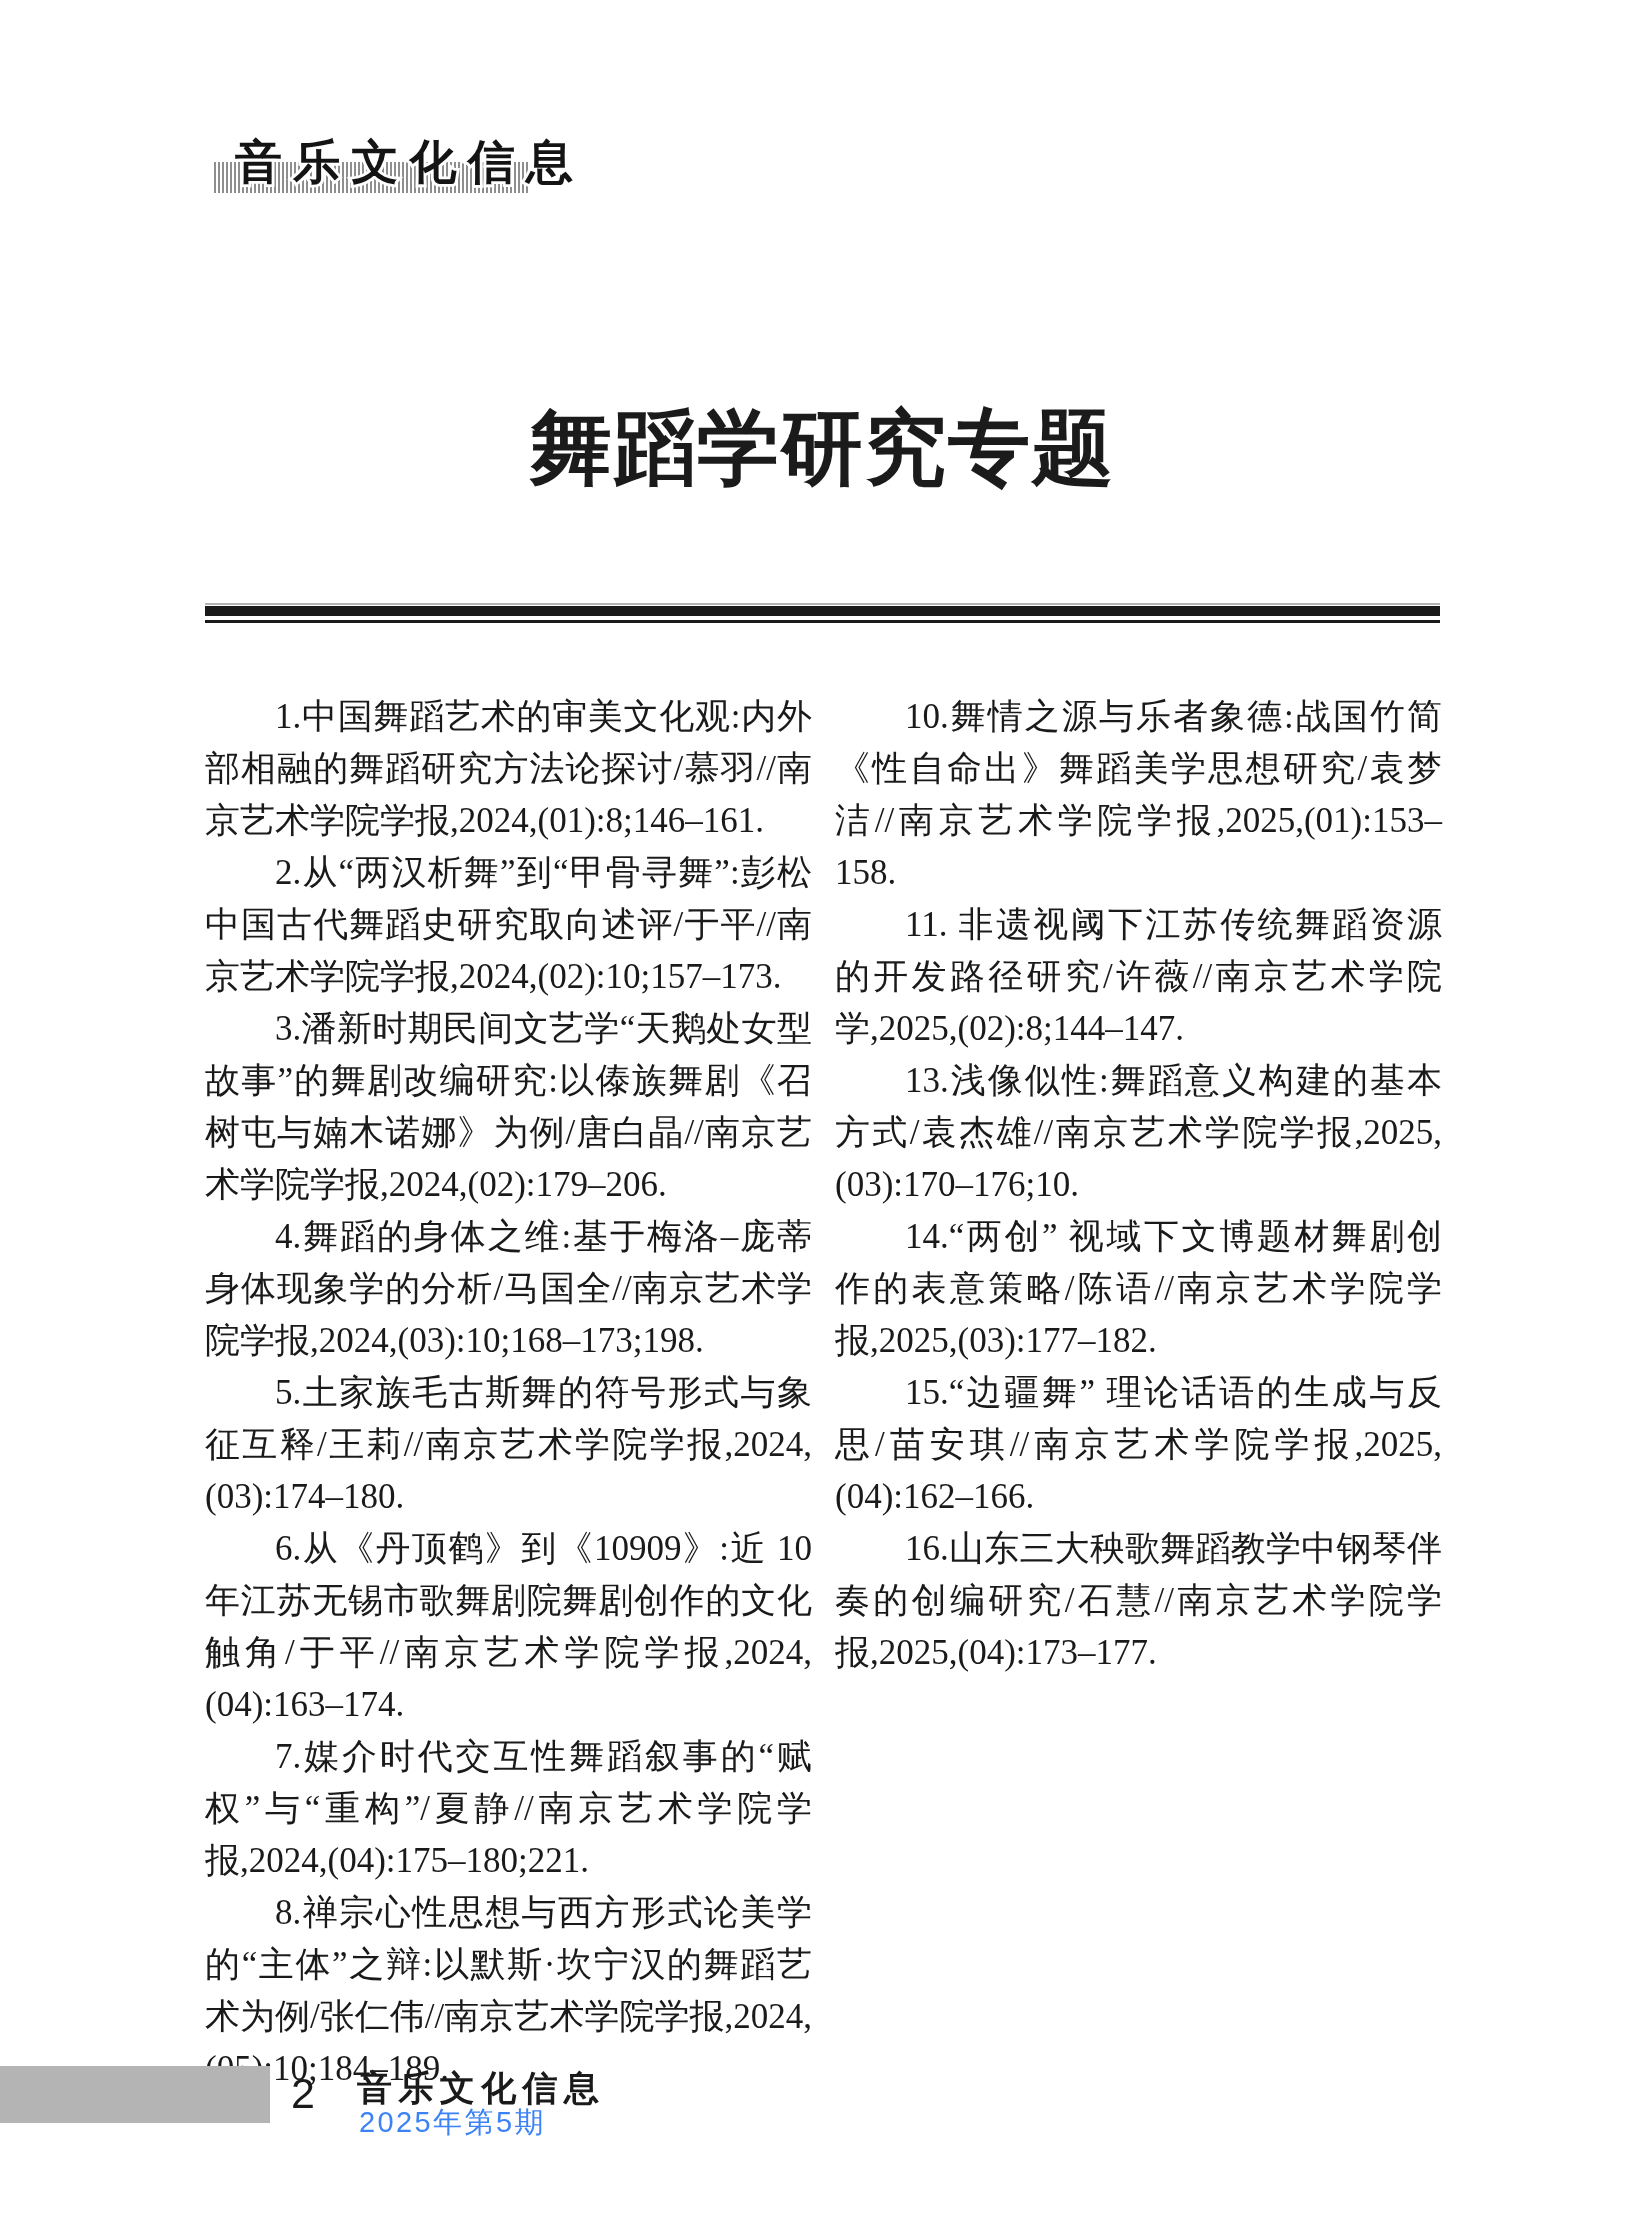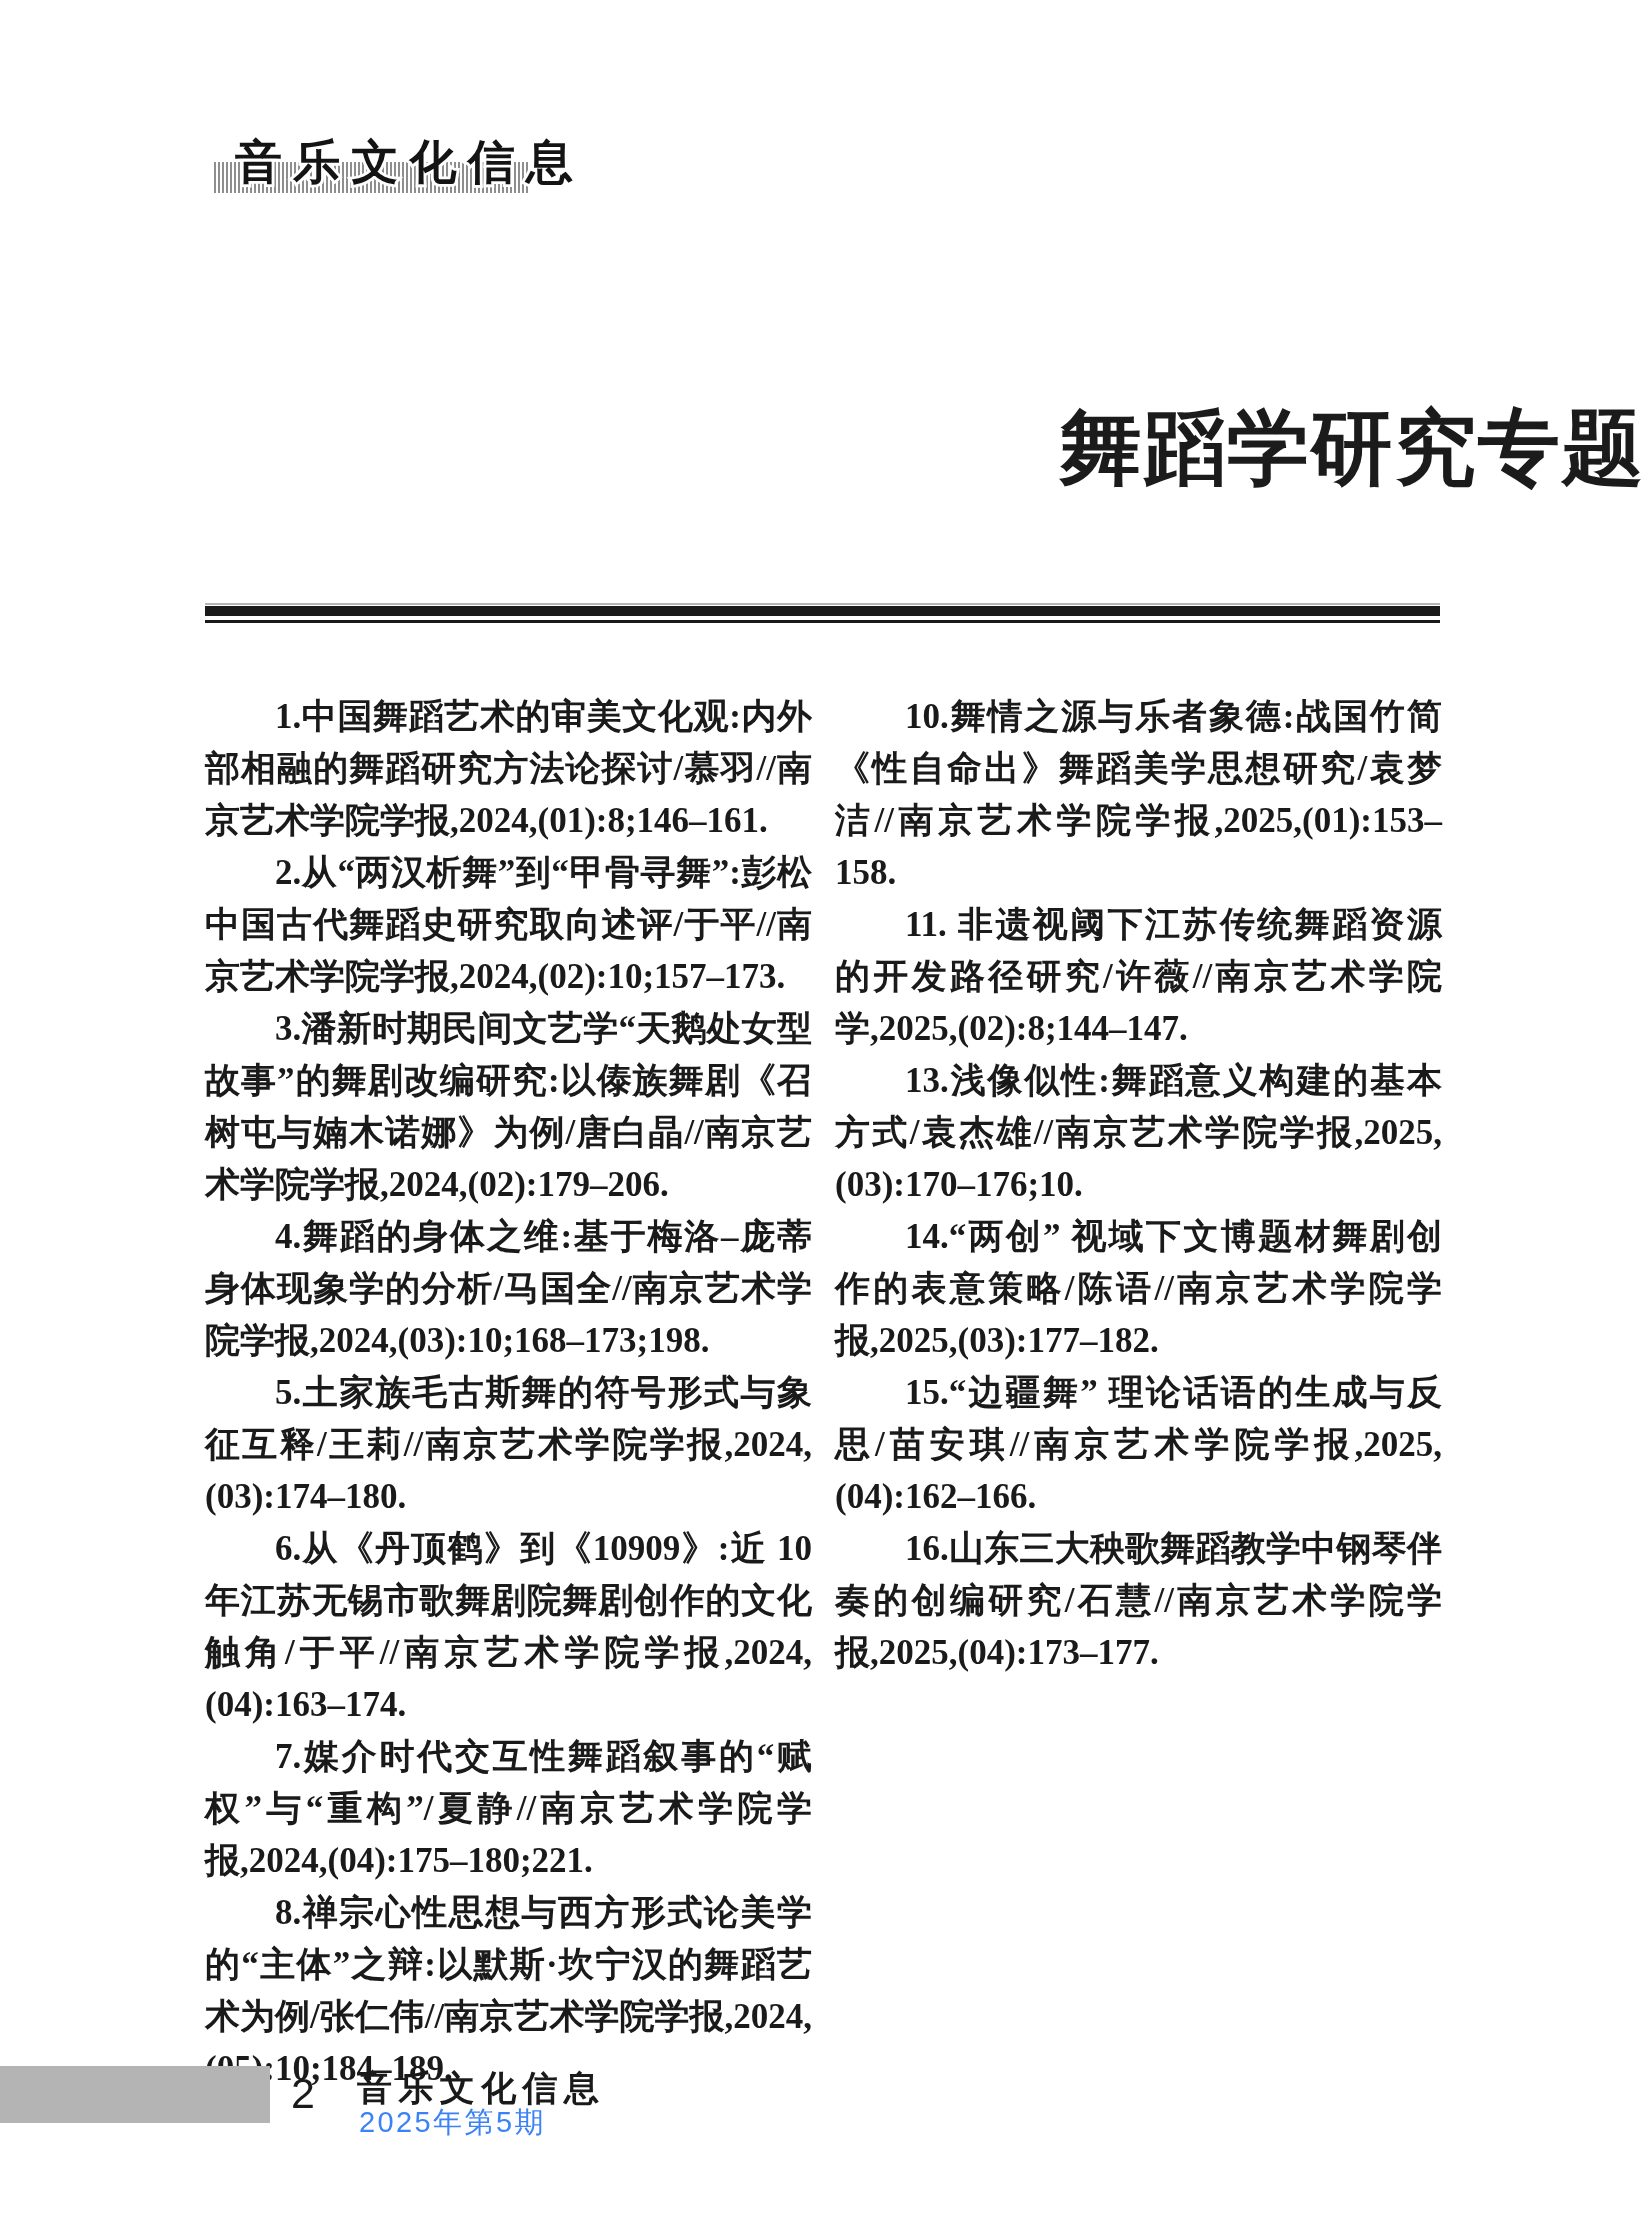--- a/index.html
+++ b/index.html
@@ -31,21 +31,21 @@
     paint-order: stroke fill;
     white-space: nowrap;
   }
 
   
   .page-title {
     position: absolute;
     left: 0; top: 394px;
     width: 1645px;
     margin: 0;
-    text-align: right;
+    text-align: center;
     font-size: 82px;
     font-weight: bold;
     letter-spacing: 1.6px;
     color: #1b1b1b;
   }
 
   
   .rule-shadow {
     position: absolute;
     left: 205px; top: 603px;
@@ -67,21 +67,20 @@
 
   
   .col {
     position: absolute;
     top: 691px;
     width: 607px;
     font-size: 35px;
     line-height: 52px;
     text-align: justify;
     color: #1a1a1a;
-    font-weight: bold;
   }
   .col-left  { left: 205px;  }
   .col-right { left: 835px; }
   .col p {
     margin: 0;
     padding: 0;
     text-indent: 2em;
   }
 
   

